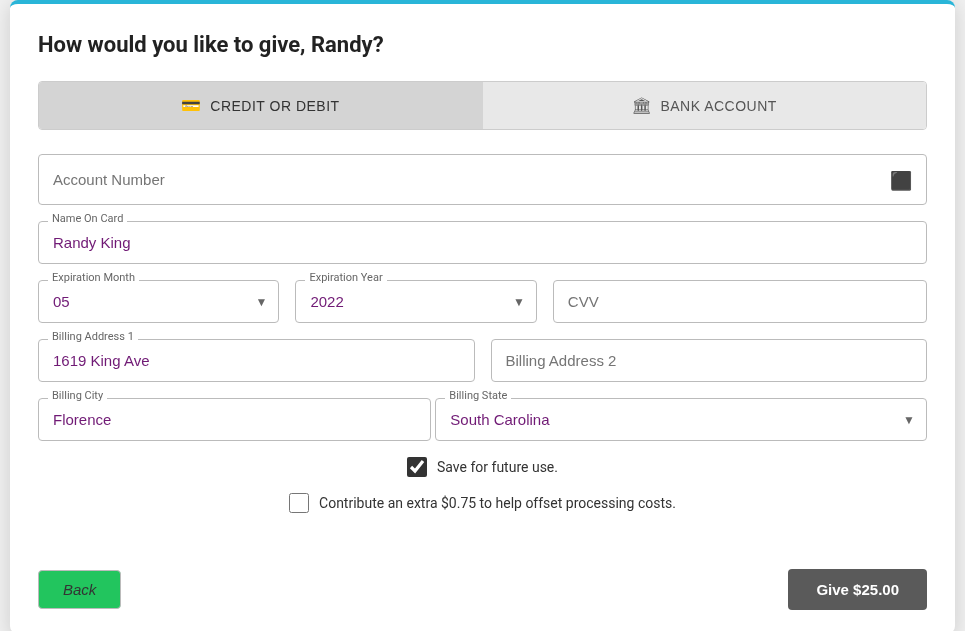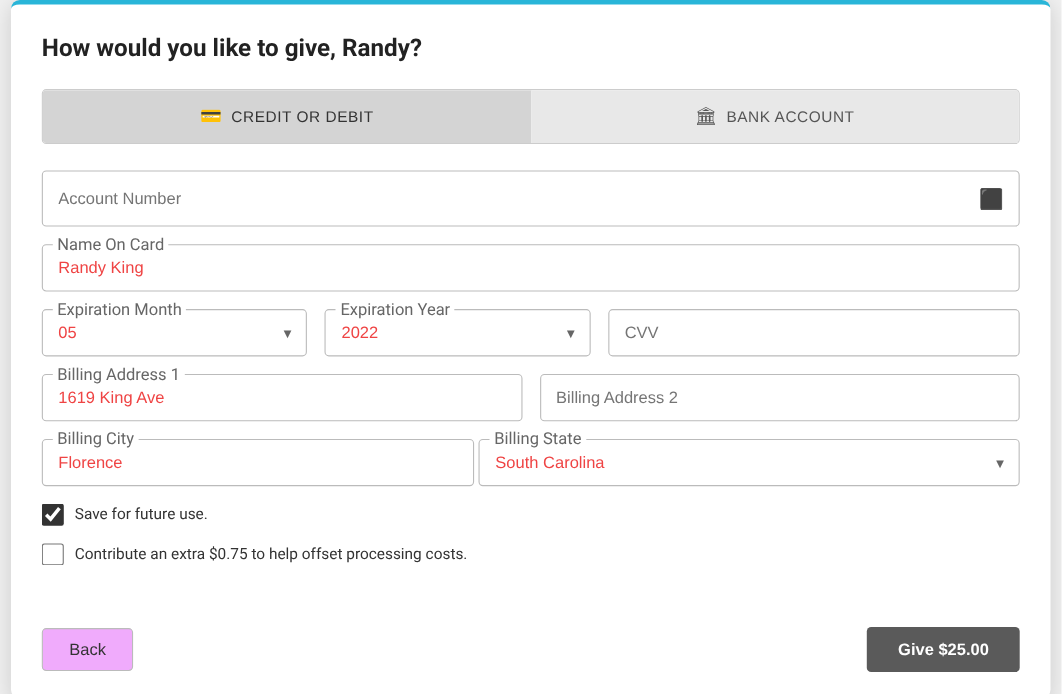--- a/index.html
+++ b/index.html
@@ -69,34 +69,34 @@
       display: block;
     }
     .field-wrap {
       position: relative;
       flex: 1;
     }
     .field-wrap label {
       position: absolute;
       top: -9px;
       left: 10px;
-      font-size: 15px;
+      font-size: 11px;
       color: #666;
       background: #fff;
       padding: 0 4px;
       pointer-events: none;
     }
     .field-wrap input,
     .field-wrap select {
       width: 100%;
       border: 1px solid #bbb;
       border-radius: 4px;
       padding: 12px 14px;
       font-size: 15px;
-      color: #ef4444;
+      color: #701a75;
       background: #fff;
       outline: none;
       appearance: none;
     }
     .field-wrap select {
       padding-right: 36px;
       cursor: pointer;
     }
     .field-icon {
       position: absolute;
@@ -143,20 +143,21 @@
     }
     .cvv-wrap {
       flex: 1.5;
     }
     .checkbox-row {
       display: flex;
       align-items: center;
       gap: 10px;
       margin-bottom: 16px;
       margin-top: 8px;
+      justify-content: center;
     }
     .checkbox-row input[type="checkbox"] {
       width: 20px;
       height: 20px;
       cursor: pointer;
       accent-color: #333;
     }
     .checkbox-row label {
       font-size: 14px;
       color: #333;
@@ -164,25 +165,26 @@
     }
     .footer {
       display: flex;
       justify-content: space-between;
       align-items: center;
       padding: 16px 28px 24px;
     }
     .btn-back {
       padding: 10px 24px;
       border: 1px solid #bbb;
-      background: #f0abfc;
+      background: #22c55e;
       border-radius: 4px;
       font-size: 15px;
       color: #333;
       cursor: pointer;
+      font-style: italic;
     }
     .btn-give {
       padding: 12px 28px;
       background: #5a5a5a;
       color: #fff;
       border: none;
       border-radius: 4px;
       font-size: 15px;
       font-weight: 700;
       cursor: pointer;

